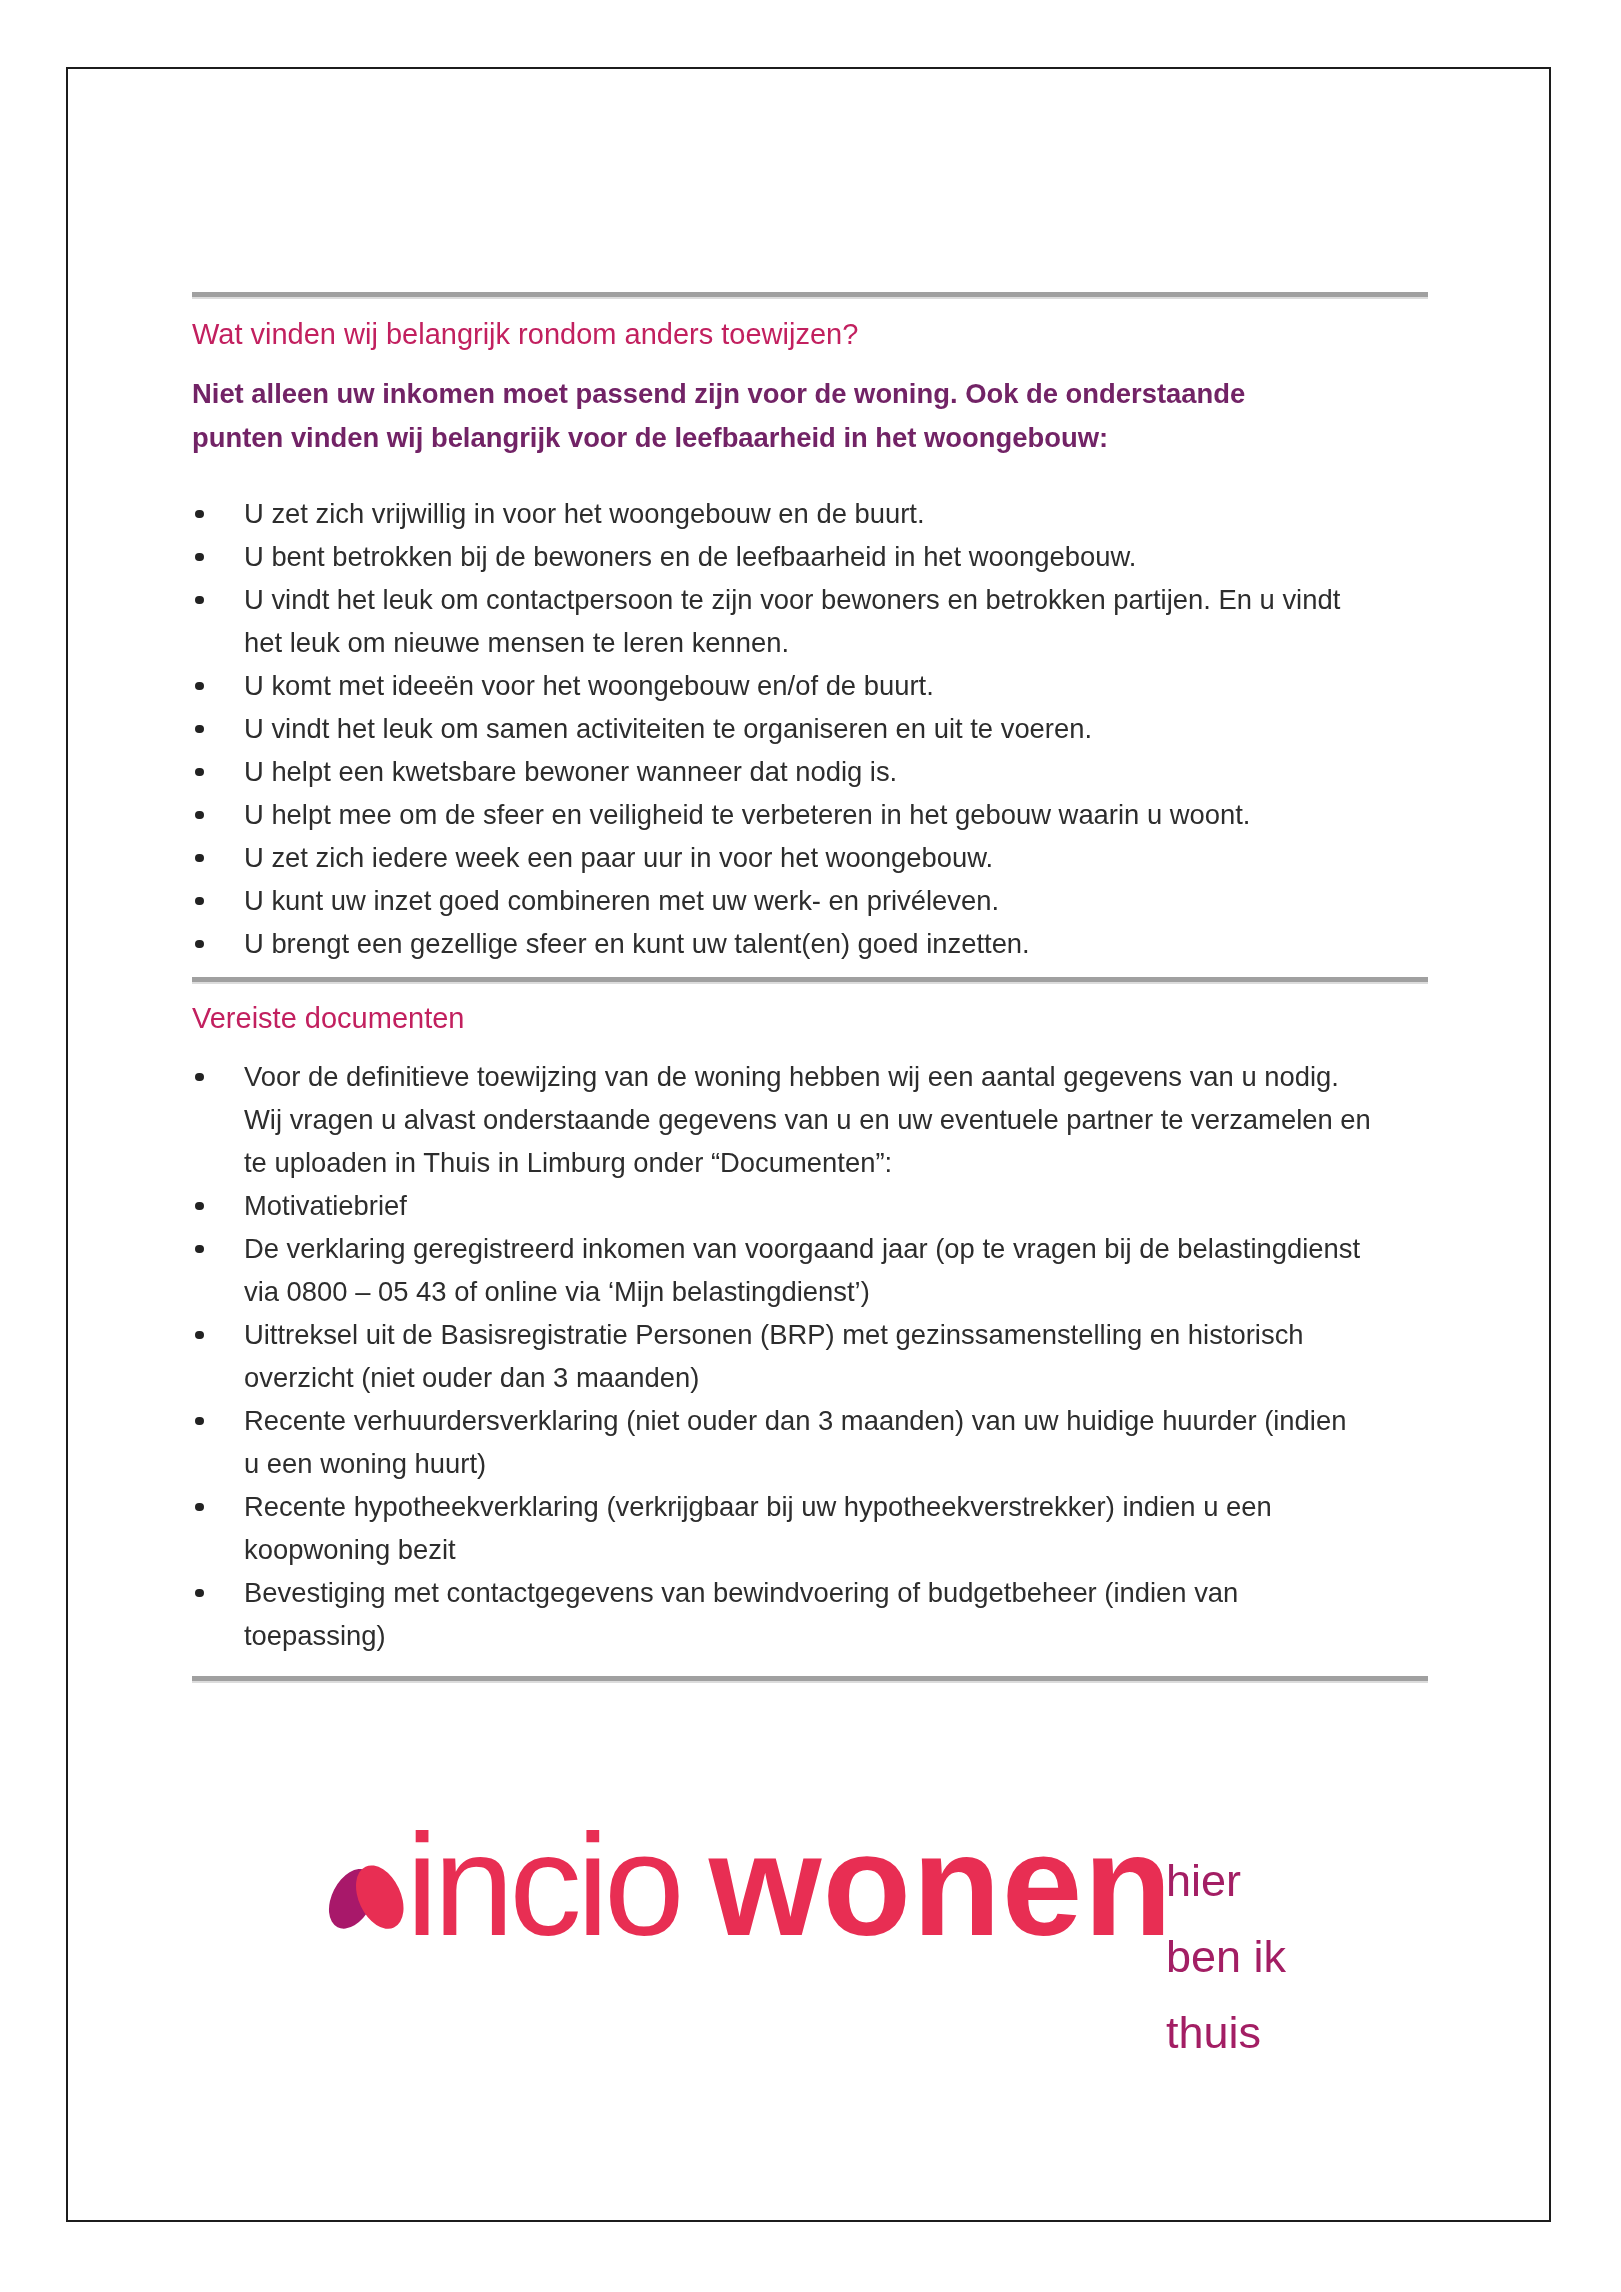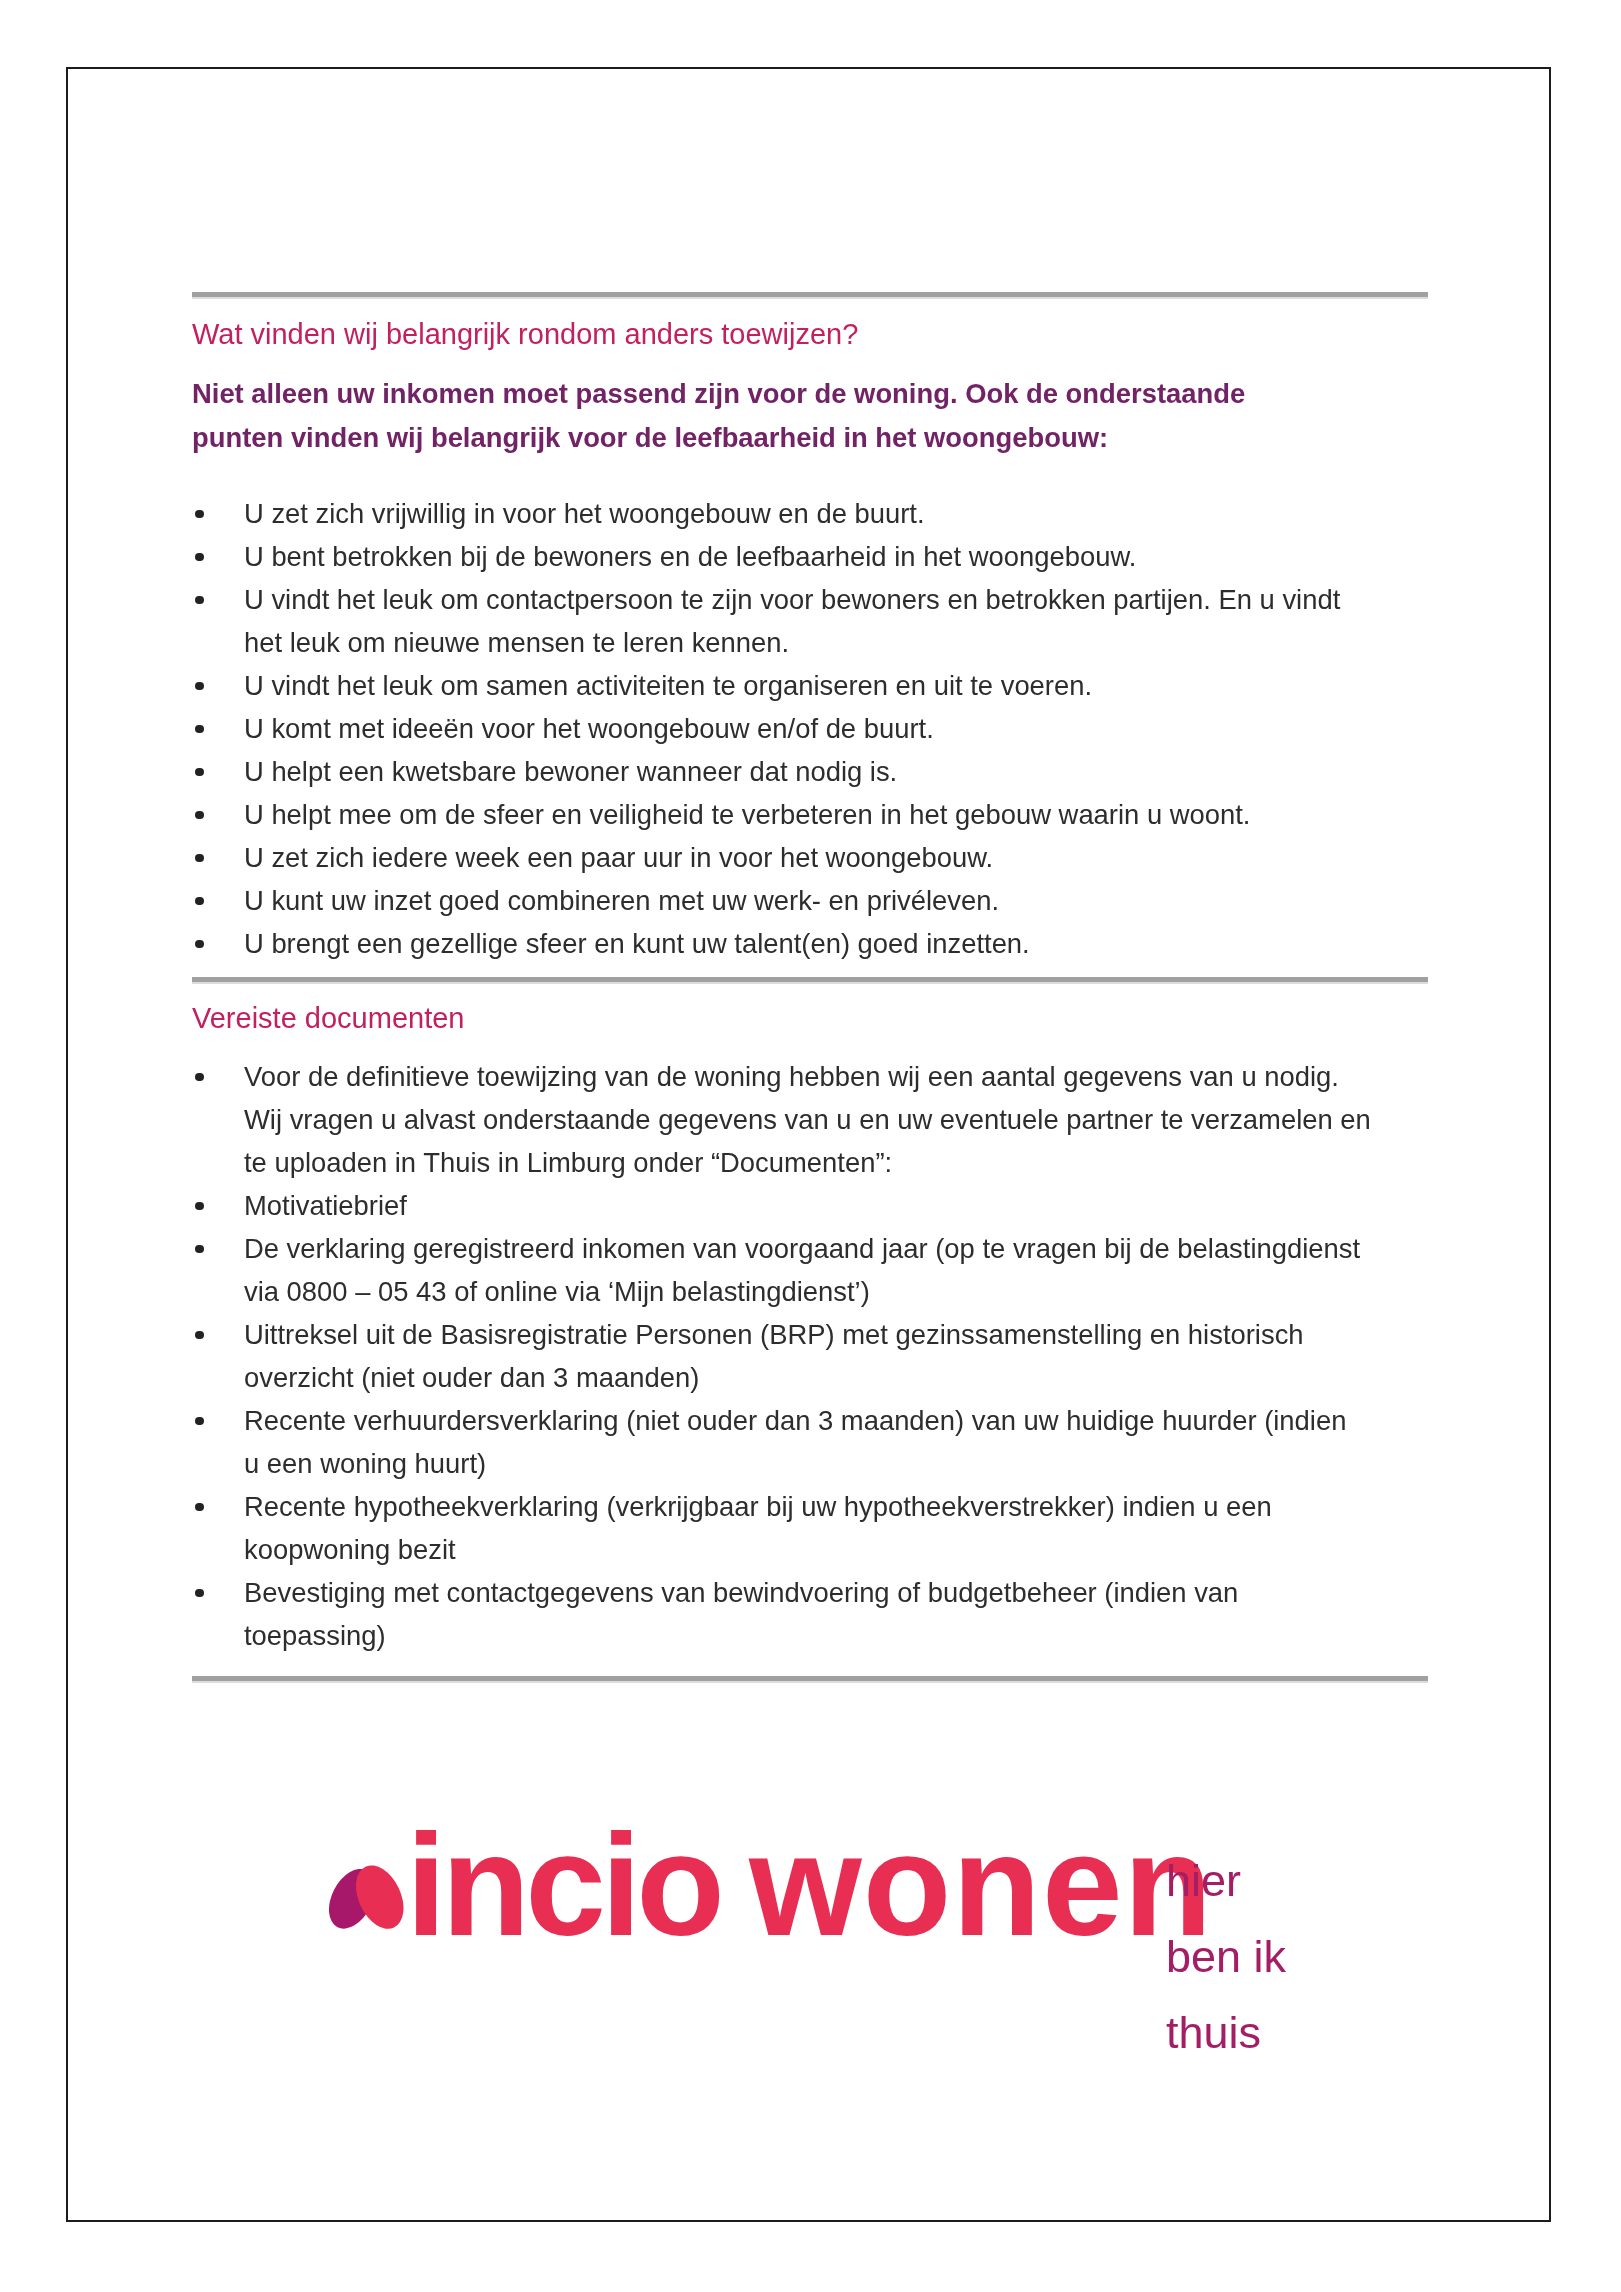--- a/index.html
+++ b/index.html
@@ -15,21 +15,21 @@
   .h2{top:996px;}
   .intro{position:absolute;left:192px;top:372px;margin:0;font-size:27.4px;font-weight:700;color:#722366;white-space:nowrap;}
   .intro .il{display:block;height:44px;line-height:44px;}
   .list{position:absolute;left:192px;width:1274px;}
   .list1{top:492px;}
   .list2{top:1055px;}
   .row{position:relative;height:43px;line-height:43px;padding-left:52px;font-size:27.4px;white-space:nowrap;}
   .row .dot{position:absolute;left:2.9px;top:17.6px;width:8.8px;height:8.8px;border-radius:50%;background:#222;}
   .logo{position:absolute;left:326px;top:1813px;display:flex;align-items:baseline;}
   .logo svg{width:84px;height:80px;display:inline-block;}
-  .brand-bold{font-size:145px;line-height:1;font-weight:700;letter-spacing:-4.9px;color:#e82e53;margin-left:-3.9px;}
+  .brand-bold{font-size:145px;line-height:1;font-weight:400;letter-spacing:-4.9px;color:#e82e53;margin-left:-3.9px;}
   .brand-light{font-size:145px;line-height:1;font-weight:700;letter-spacing:1px;color:#e82e53;margin-left:29px;}
   .petal-l{fill:#a8186a;}
   .petal-r{fill:#e82e53;}
   .tagline{position:absolute;left:1166px;top:1833px;font-size:45px;line-height:56px;color:#a31e64;}
   .tagline span{display:block;margin-top:20px;}
 </style>
 </head>
 <body>
 
 <div class="page">
@@ -42,22 +42,22 @@
   <p class="intro">
     <span class="il">Niet alleen uw inkomen moet passend zijn voor de woning. Ook de onderstaande</span>
     <span class="il">punten vinden wij belangrijk voor de leefbaarheid in het woongebouw:</span>
   </p>
 
   <div class="list list1">
     <div class="row"><i class="dot"></i><span>U zet zich vrijwillig in voor het woongebouw en de buurt.</span></div>
     <div class="row"><i class="dot"></i><span>U bent betrokken bij de bewoners en de leefbaarheid in het woongebouw.</span></div>
     <div class="row"><i class="dot"></i><span>U vindt het leuk om contactpersoon te zijn voor bewoners en betrokken partijen. En u vindt</span></div>
     <div class="row cont"><span>het leuk om nieuwe mensen te leren kennen.</span></div>
+    <div class="row"><i class="dot"></i><span>U komt met ideeën voor het woongebouw en/of de buurt.</span></div>
     <div class="row"><i class="dot"></i><span>U vindt het leuk om samen activiteiten te organiseren en uit te voeren.</span></div>
-    <div class="row"><i class="dot"></i><span>U komt met ideeën voor het woongebouw en/of de buurt.</span></div>
     <div class="row"><i class="dot"></i><span>U helpt een kwetsbare bewoner wanneer dat nodig is.</span></div>
     <div class="row"><i class="dot"></i><span>U helpt mee om de sfeer en veiligheid te verbeteren in het gebouw waarin u woont.</span></div>
     <div class="row"><i class="dot"></i><span>U zet zich iedere week een paar uur in voor het woongebouw.</span></div>
     <div class="row"><i class="dot"></i><span>U kunt uw inzet goed combineren met uw werk- en privéleven.</span></div>
     <div class="row"><i class="dot"></i><span>U brengt een gezellige sfeer en kunt uw talent(en) goed inzetten.</span></div>
   </div>
 
   <div class="hr hr2"></div>
 
   <h1 class="h h2">Vereiste documenten</h1>

